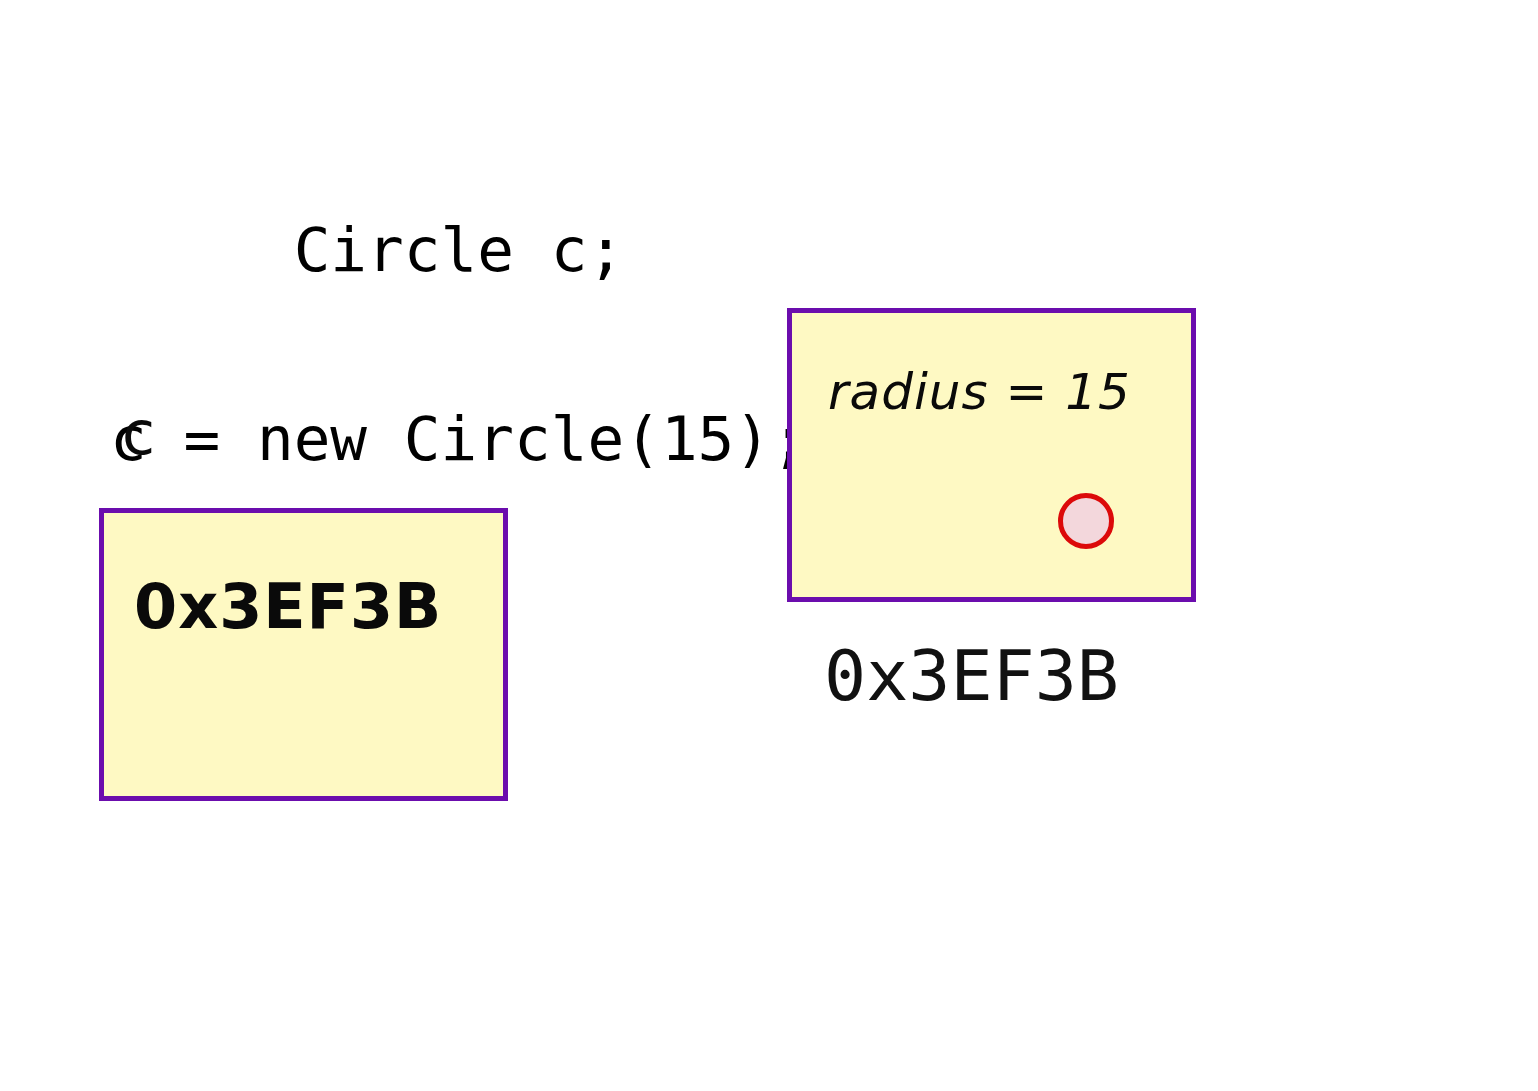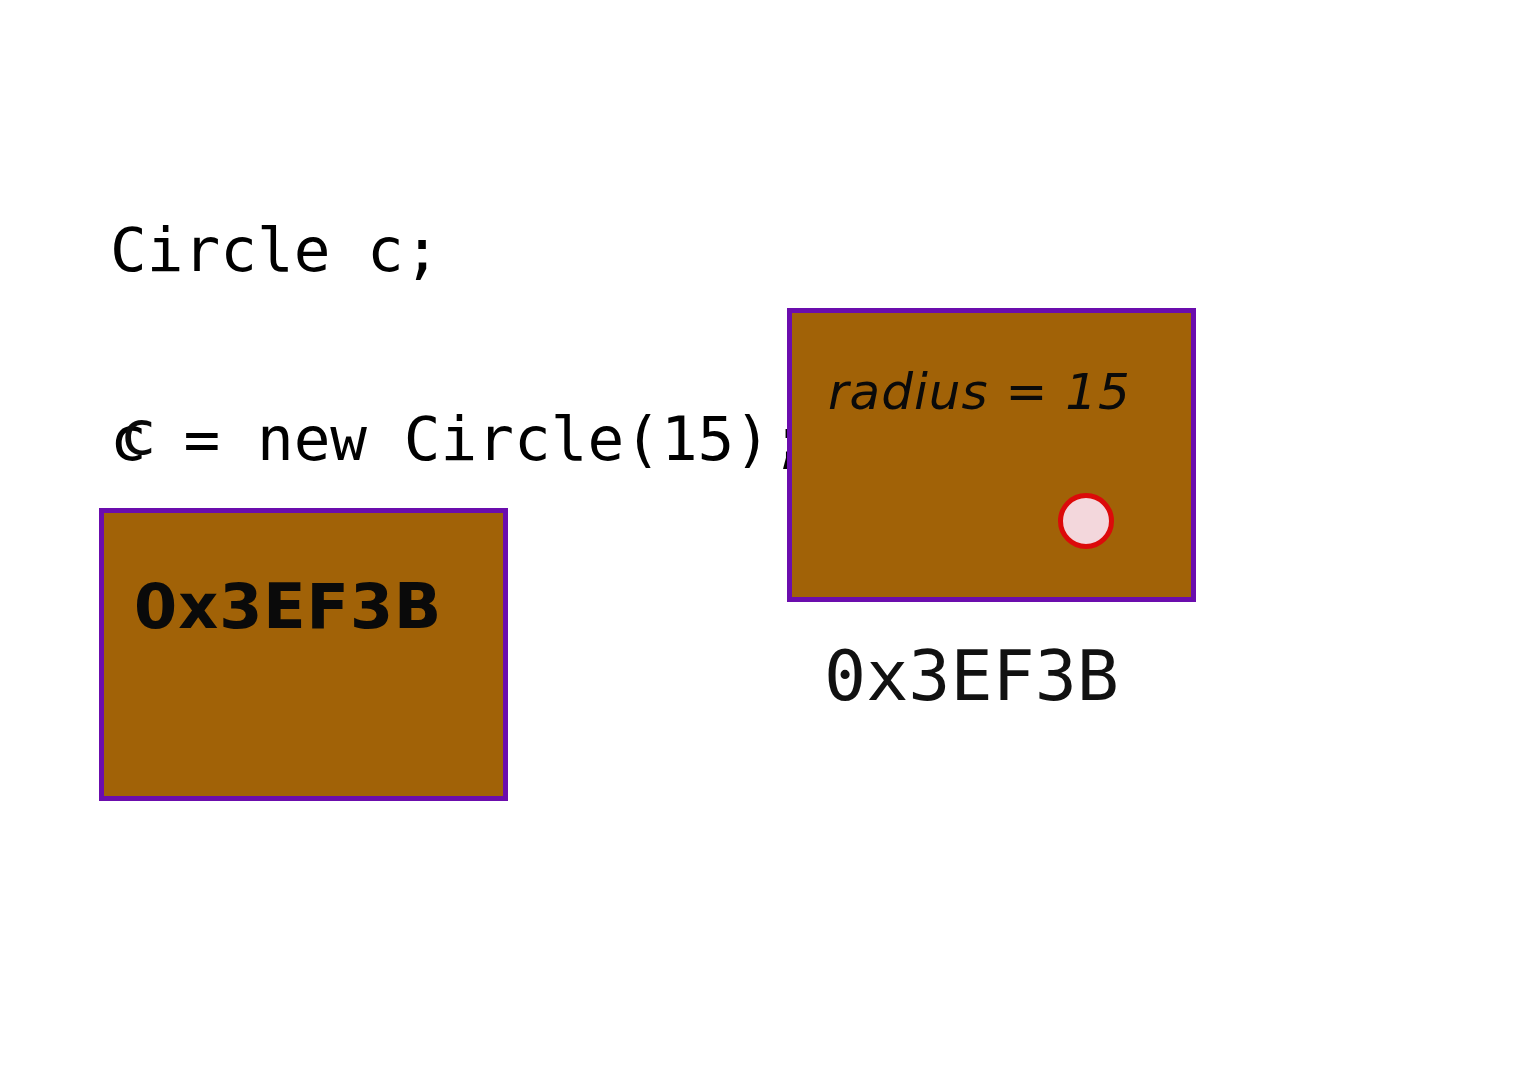--- a/index.html
+++ b/index.html
@@ -26,40 +26,41 @@
     position: absolute;
     left: 110px;
     top: 92px;
     font-family: "DejaVu Sans Mono", monospace;
     font-size: 61px;
     line-height: 63px;
     letter-spacing: 0px;
     color: #000000;
     white-space: pre;
     font-weight: 400;
+    text-align: center;
   }
   .code-line { display: block; }
 
   
   .var-label {
     position: absolute;
     left: 122px;
     top: 402px;
     font-family: "DejaVu Sans", sans-serif;
     font-size: 60px;
     line-height: 62px;
     color: #000000;
     font-weight: 400;
   }
 
   
   .mem-box {
     position: absolute;
     box-sizing: border-box;
-    background: #a16207;
+    background: #fef9c3;
     border: 5px solid #6B0DAD;
     padding-left: 20px;
   }
   #box-variable {
     left: 99px;
     top: 508px;
     width: 409px;
     height: 293px;
   }
   #box-object {

